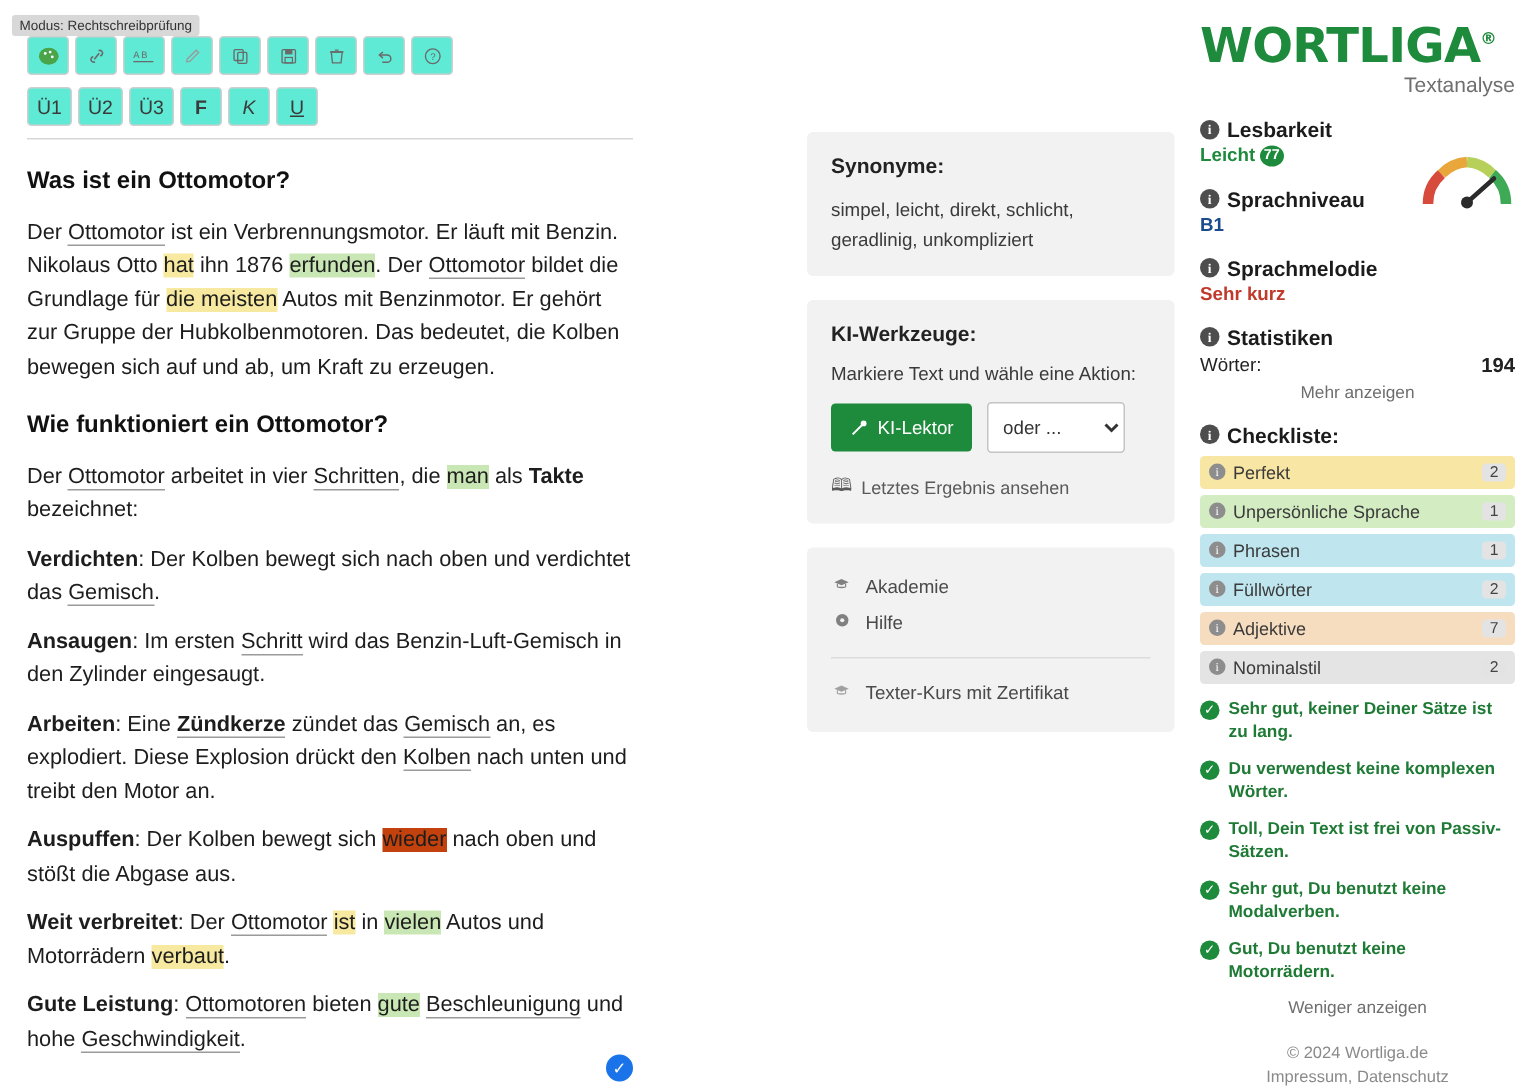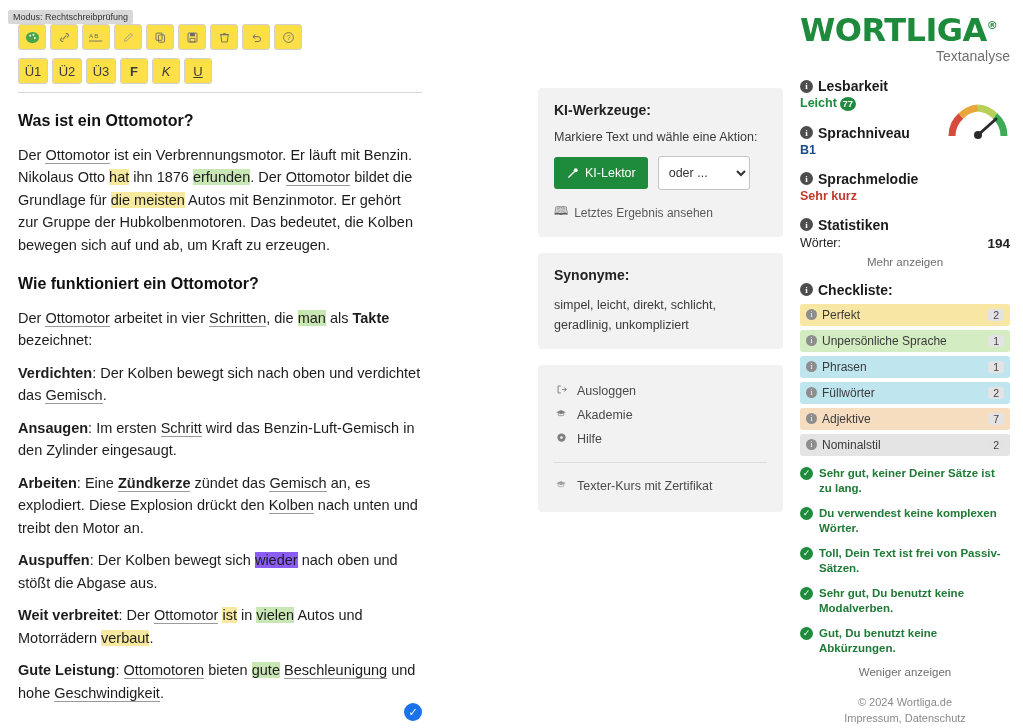--- a/index.html
+++ b/index.html
@@ -26,21 +26,21 @@
   #editor-pane {
     position:absolute; left:0; top:0; width:440px; height:728px;
     background:#fff;
     padding:18px 18px 0 18px;
   }
   #toolbar { margin-top:6px; }
   .tb-row { display:flex; gap:4px; margin-bottom:8px; }
   .tb-btn {
     width:28px; height:26px;
     border:1px solid #cfcfcf;
-    background:#fde047;
+    background:#5eead4;
     border-radius:3px;
     display:flex; align-items:center; justify-content:center;
     font-size:12px; color:#6a6a6a;
     cursor:pointer;
   }
   .tb-btn.wide { width:30px; }
   .tb-btn svg { display:block; }
   .tb-btn.txt { font-size:13px; color:#3b3b3b; }
   .tb-btn.txt.italic { font-style:italic; }
   .tb-btn.txt.under { text-decoration:underline; }
@@ -53,21 +53,21 @@
   #doc { font-size:14.5px; line-height:1.55; color:#1d1d1d; }
   #doc h2 {
     font-size:16px; font-weight:bold; margin:16px 0 10px 0; color:#111;
   }
   #doc p { margin:0 0 10px 0; }
   .b { font-weight:bold; }
   
   .u-grey { border-bottom:1px solid #9a9a9a; }
   .hl-yellow { background:#f7e9a0; }
   .hl-green { background:#c9e7b4; }
-  .hl-blue { background:#8b5cf6; }
+  .hl-blue { background:#c2410c; }
   
   #doc-check {
     position:absolute; left:404px; top:703px;
     width:18px; height:18px; border-radius:50%;
     background:#1a73e8; color:#fff;
     font-size:11px; display:flex; align-items:center; justify-content:center;
   }
   
   #mid { position:absolute; left:538px; top:88px; width:245px; }
   .card {
@@ -267,56 +267,47 @@
     <p><span class="b">Gute Leistung</span><span>: </span><span class="u-grey">Ottomotoren</span><span> bieten </span><span class="hl-green">gute</span><span> </span><span class="u-grey">Beschleunigung</span><span> und hohe </span><span class="u-grey">Geschwindigkeit</span><span>.</span></p>
 
   </div>
 </div>
 
 <div id="doc-check">✓</div>
 
 <div id="mid">
 
   <div class="card">
+    <h3>Synonyme:</h3>
+    <p>simpel, leicht, direkt, schlicht, geradlinig, unkompliziert</p>
+  </div>
+
+  <div class="card">
     <h3>KI-Werkzeuge:</h3>
     <div id="ki-sub">Markiere Text und wähle eine Aktion:</div>
     <div id="ki-row">
       <button id="ki-lektor">
         <svg width="13" height="13" viewBox="0 0 16 16">
             <path d="M3 13 L10.5 5.5" stroke="#fff" stroke-width="1.6"></path>
             <circle cx="12" cy="4" r="2.4" fill="#fff"></circle>
           </svg>
         <span>KI-Lektor</span>
       </button>
       <select id="ki-select">
         <option>oder ...</option>
       </select>
     </div>
     <div id="ki-last">
       <span>🕮</span>
       <span>Letztes Ergebnis ansehen</span>
     </div>
   </div>
 
-  <div class="card">
-    <h3>Synonyme:</h3>
-    <p>simpel, leicht, direkt, schlicht, geradlinig, unkompliziert</p>
-  </div>
-
   <div class="card" id="menu-card">
     <ul>
-      <li>
-        <span class="mi">
-          <svg width="11" height="11" viewBox="0 0 16 16">
-              <path d="M7 3H3v10h4" stroke="#808080" stroke-width="1.4" fill="none"></path>
-              <path d="M9 8h6M12 5l3 3-3 3" stroke="#808080" stroke-width="1.4" fill="none"></path>
-            </svg>
-        </span>
-        <span>Ausloggen</span>
-      </li>
       <li>
         <span class="mi">
           <svg width="12" height="11" viewBox="0 0 16 16">
               <path d="M1 6 L8 3 L15 6 L8 9 Z" fill="#808080"></path>
               <path d="M4 7.5v3c0 1 8 1 8 0v-3" stroke="#808080" stroke-width="1.1" fill="none"></path>
             </svg>
         </span>
         <span>Akademie</span>
       </li>
       <li>
@@ -464,21 +455,21 @@
       <div class="tip">
         <span class="chk">✓</span>
         <span class="t">Toll, Dein Text ist frei von Passiv-Sätzen.</span>
       </div>
       <div class="tip">
         <span class="chk">✓</span>
         <span class="t">Sehr gut, Du benutzt keine Modalverben.</span>
       </div>
       <div class="tip">
         <span class="chk">✓</span>
-        <span class="t">Gut, Du benutzt keine Abkürzungen.</span>
+        <span class="t">Gut, Du benutzt keine Motorrädern.</span>
       </div>
     </div>
   <div class="more-link">Weniger anzeigen</div>
 
   <div id="footer">
     <div>© 2024 Wortliga.de</div>
     <div>Impressum, Datenschutz</div>
   </div>
 </div>
 

